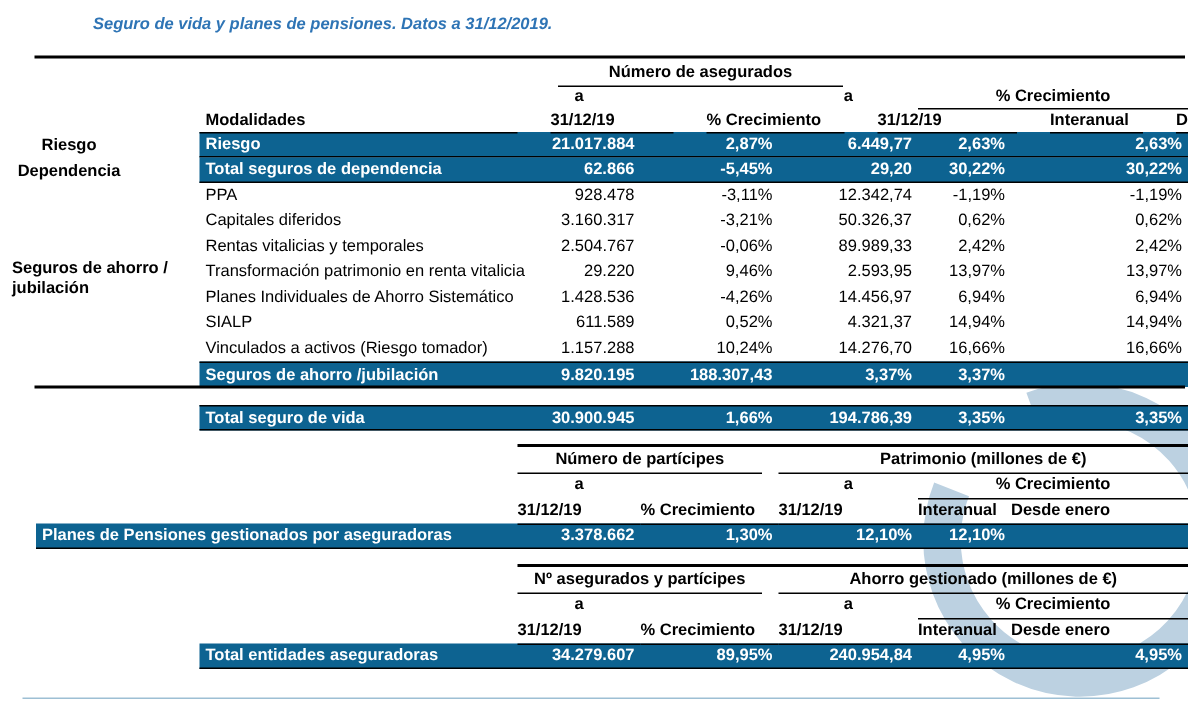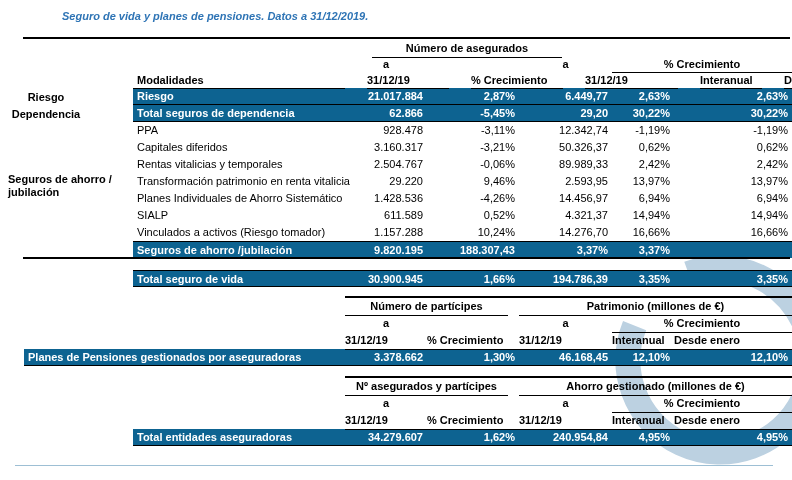--- a/index.html
+++ b/index.html
@@ -202,21 +202,20 @@
       <div class="c h">31/12/19</div>
       <div class="c h">% Crecimiento</div>
       <div class="c h">31/12/19</div>
       <div class="c h">Interanual</div>
       <div class="c h">Desde enero</div>
     </div>
     <div class="grow hl bb">
       <div class="c l">Planes de Pensiones gestionados por aseguradoras</div>
       <div class="c n">3.378.662</div>
       <div class="c n">1,30%</div>
-      <div class="c n">46.168,45</div>
       <div class="c n">12,10%</div>
       <div class="c n">12,10%</div>
     </div>
   </div>
 
   <div class="rule" style="left:345px; top:376px; width:447px; height:2px;"></div>
 
   <div class="blk" style="left:133px; top:378px; width:659px;">
     <div class="grow">
       <div class="c g gap s24">Nº asegurados y partícipes</div>
@@ -231,21 +230,21 @@
       <div class="c"></div>
       <div class="c h">31/12/19</div>
       <div class="c h">% Crecimiento</div>
       <div class="c h">31/12/19</div>
       <div class="c h">Interanual</div>
       <div class="c h">Desde enero</div>
     </div>
     <div class="grow hl bb">
       <div class="c l">Total entidades aseguradoras</div>
       <div class="c n">34.279.607</div>
-      <div class="c n">1,62%</div>
+      <div class="c n">89,95%</div>
       <div class="c n">240.954,84</div>
       <div class="c n">4,95%</div>
       <div class="c n">4,95%</div>
     </div>
   </div>
 
   <div class="lightrule" style="left:15px; top:465px; width:758px; height:1px;"></div>
 
 </div>
 

